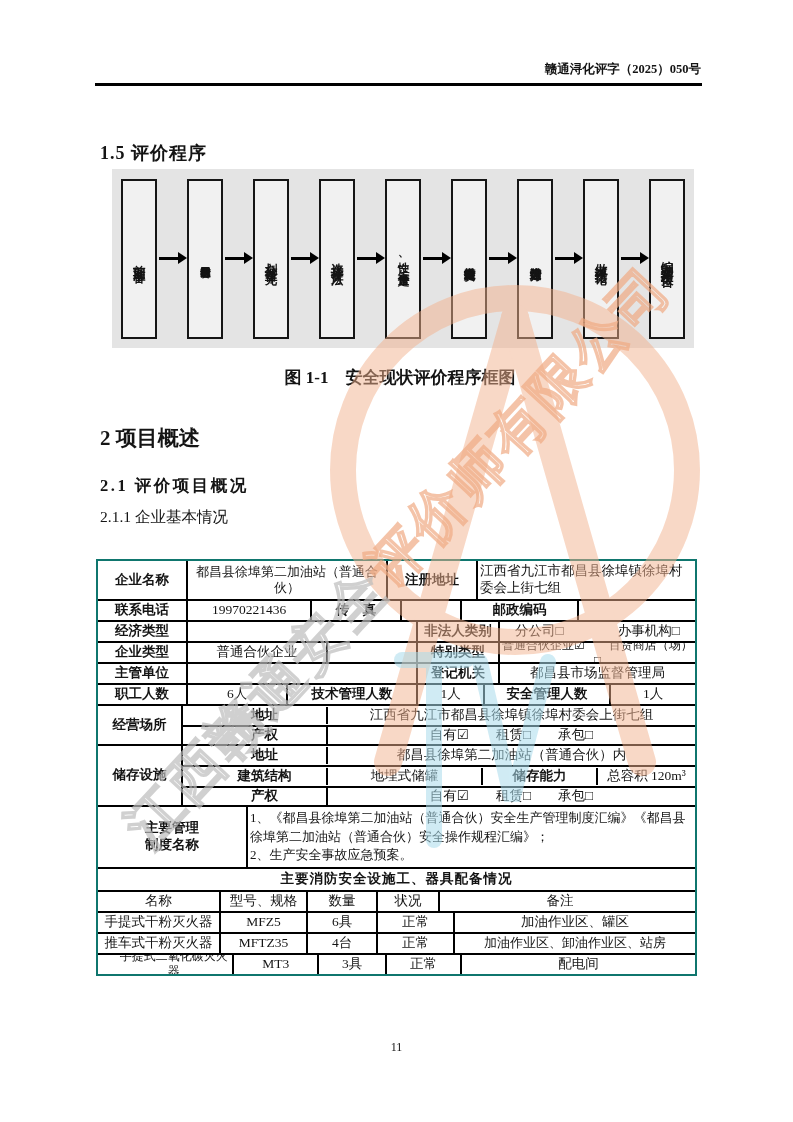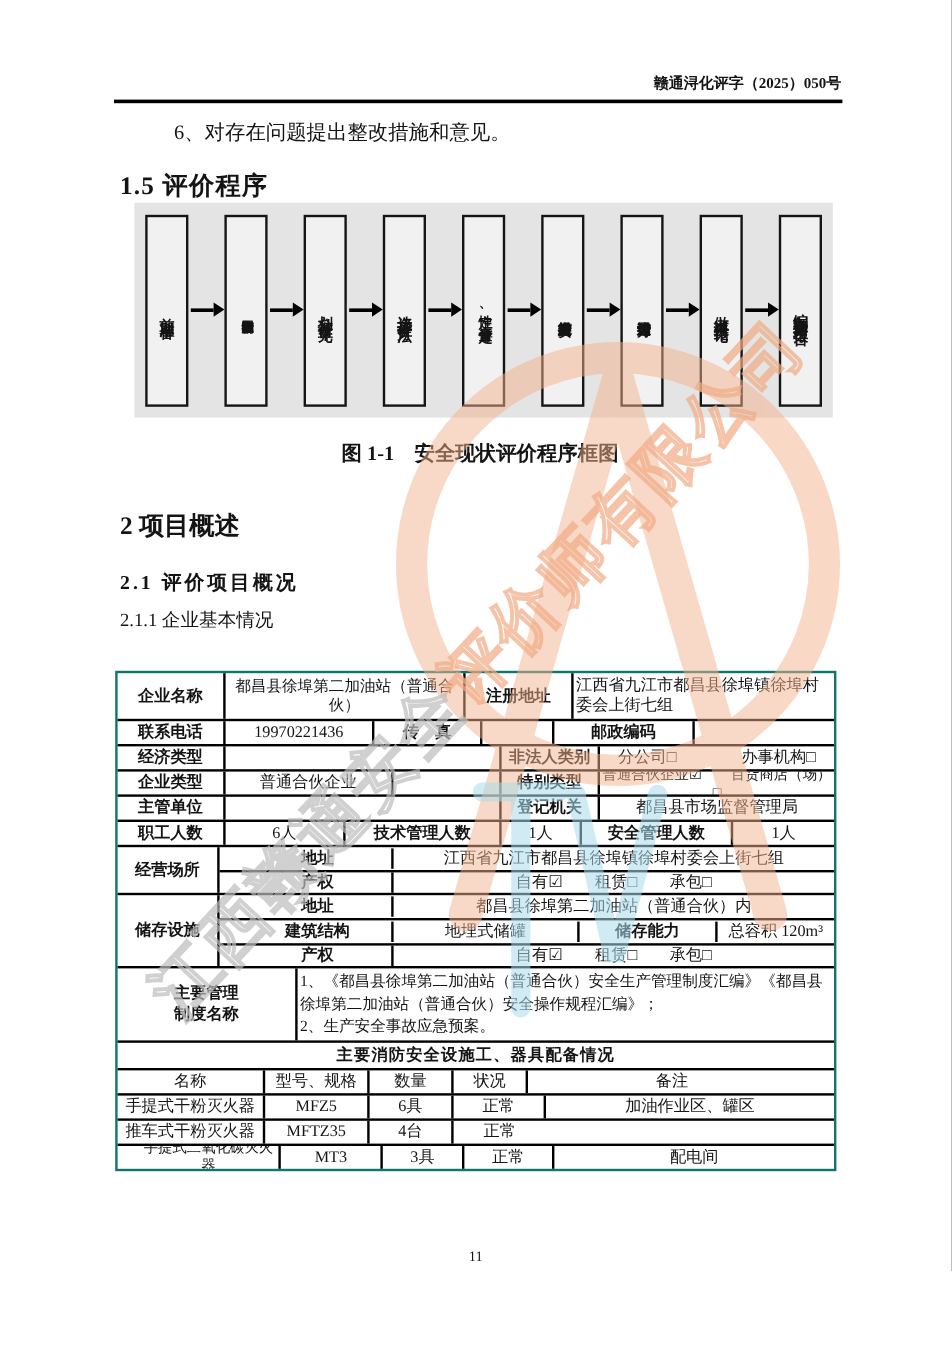--- a/index.html
+++ b/index.html
@@ -5,21 +5,21 @@
   html,body{margin:0;padding:0;background:#888;}
   .page{position:relative;width:793px;height:1122px;margin:0 auto;background:#ffffff;
         font-family:"Liberation Serif","DejaVu Serif",serif;color:#141414;overflow:hidden;}
 
   
   .hdr-left{position:absolute;left:100px;top:61px;font-size:12.5px;font-weight:bold;}
   .hdr-right{position:absolute;right:92px;top:61px;font-size:12.5px;font-weight:bold;}
   .hdr-rule{position:absolute;left:95px;top:83px;width:607px;height:0;border-top:3px solid #000;}
 
   .intro{position:absolute;left:145px;top:99px;font-size:17px;}
-  .h15{position:absolute;left:100px;top:141px;font-size:21px;font-weight:bold;letter-spacing:1px;}
+  .h15{position:absolute;left:100px;top:141px;font-size:18px;font-weight:bold;letter-spacing:1px;}
 
   
   .flow{position:absolute;left:112px;top:169px;width:582px;height:179px;background:#e4e4e4;
         display:flex;align-items:center;justify-content:space-between;padding:0 9px;box-sizing:border-box;}
   .fc-box{width:36px;height:160px;background:#f1f1f1;border:2px solid #151515;box-sizing:border-box;
           display:flex;align-items:center;justify-content:center;
           writing-mode:vertical-rl;text-orientation:upright;
           font-weight:bold;font-size:12.5px;letter-spacing:2px;line-height:1;}
   .fc-box.small{font-size:10px;letter-spacing:0;}
   .fc-box.mid{font-size:11.5px;letter-spacing:0;}
@@ -62,21 +62,20 @@
   .wm{position:absolute;left:0;top:0;width:793px;height:1122px;pointer-events:none;z-index:9;}
 </style>
 </head>
 <body>
 
 <div class="page">
 
   <div class="hdr-right">赣通浔化评字（2025）050号</div>
   <div class="hdr-rule"></div>
 
-  <div class="intro">6、对存在问题提出整改措施和意见。</div>
   <div class="h15">1.5 评价程序</div>
 
   <div class="flow">
     <div class="fc-box">前期准备</div>
     <div class="fc-arrow"></div>
     <div class="fc-box small">辨识与分析危险有害因素</div>
     <div class="fc-arrow"></div>
     <div class="fc-box">划分评价单元</div>
     <div class="fc-arrow"></div>
     <div class="fc-box">选择评价方法</div>
@@ -207,20 +206,21 @@
       <div class="td" style="width:70px">6具</div>
       <div class="td" style="width:77px">正常</div>
       <div class="td" style="width:240px">加油作业区、罐区</div>
     </div>
 
     <div class="tr">
       <div class="td" style="width:123px">推车式干粉灭火器</div>
       <div class="td" style="width:87px">MFTZ35</div>
       <div class="td" style="width:70px">4台</div>
       <div class="td" style="width:77px">正常</div>
+      <div class="td small" style="width:240px">加油作业区、卸油作业区、站房</div>
     </div>
 
     <div class="tr">
       <div class="td tight" style="width:123px">手提式二氧化碳灭火器</div>
       <div class="td" style="width:87px">MT3</div>
       <div class="td" style="width:70px">3具</div>
       <div class="td" style="width:77px">正常</div>
       <div class="td" style="width:240px">配电间</div>
     </div>
 

